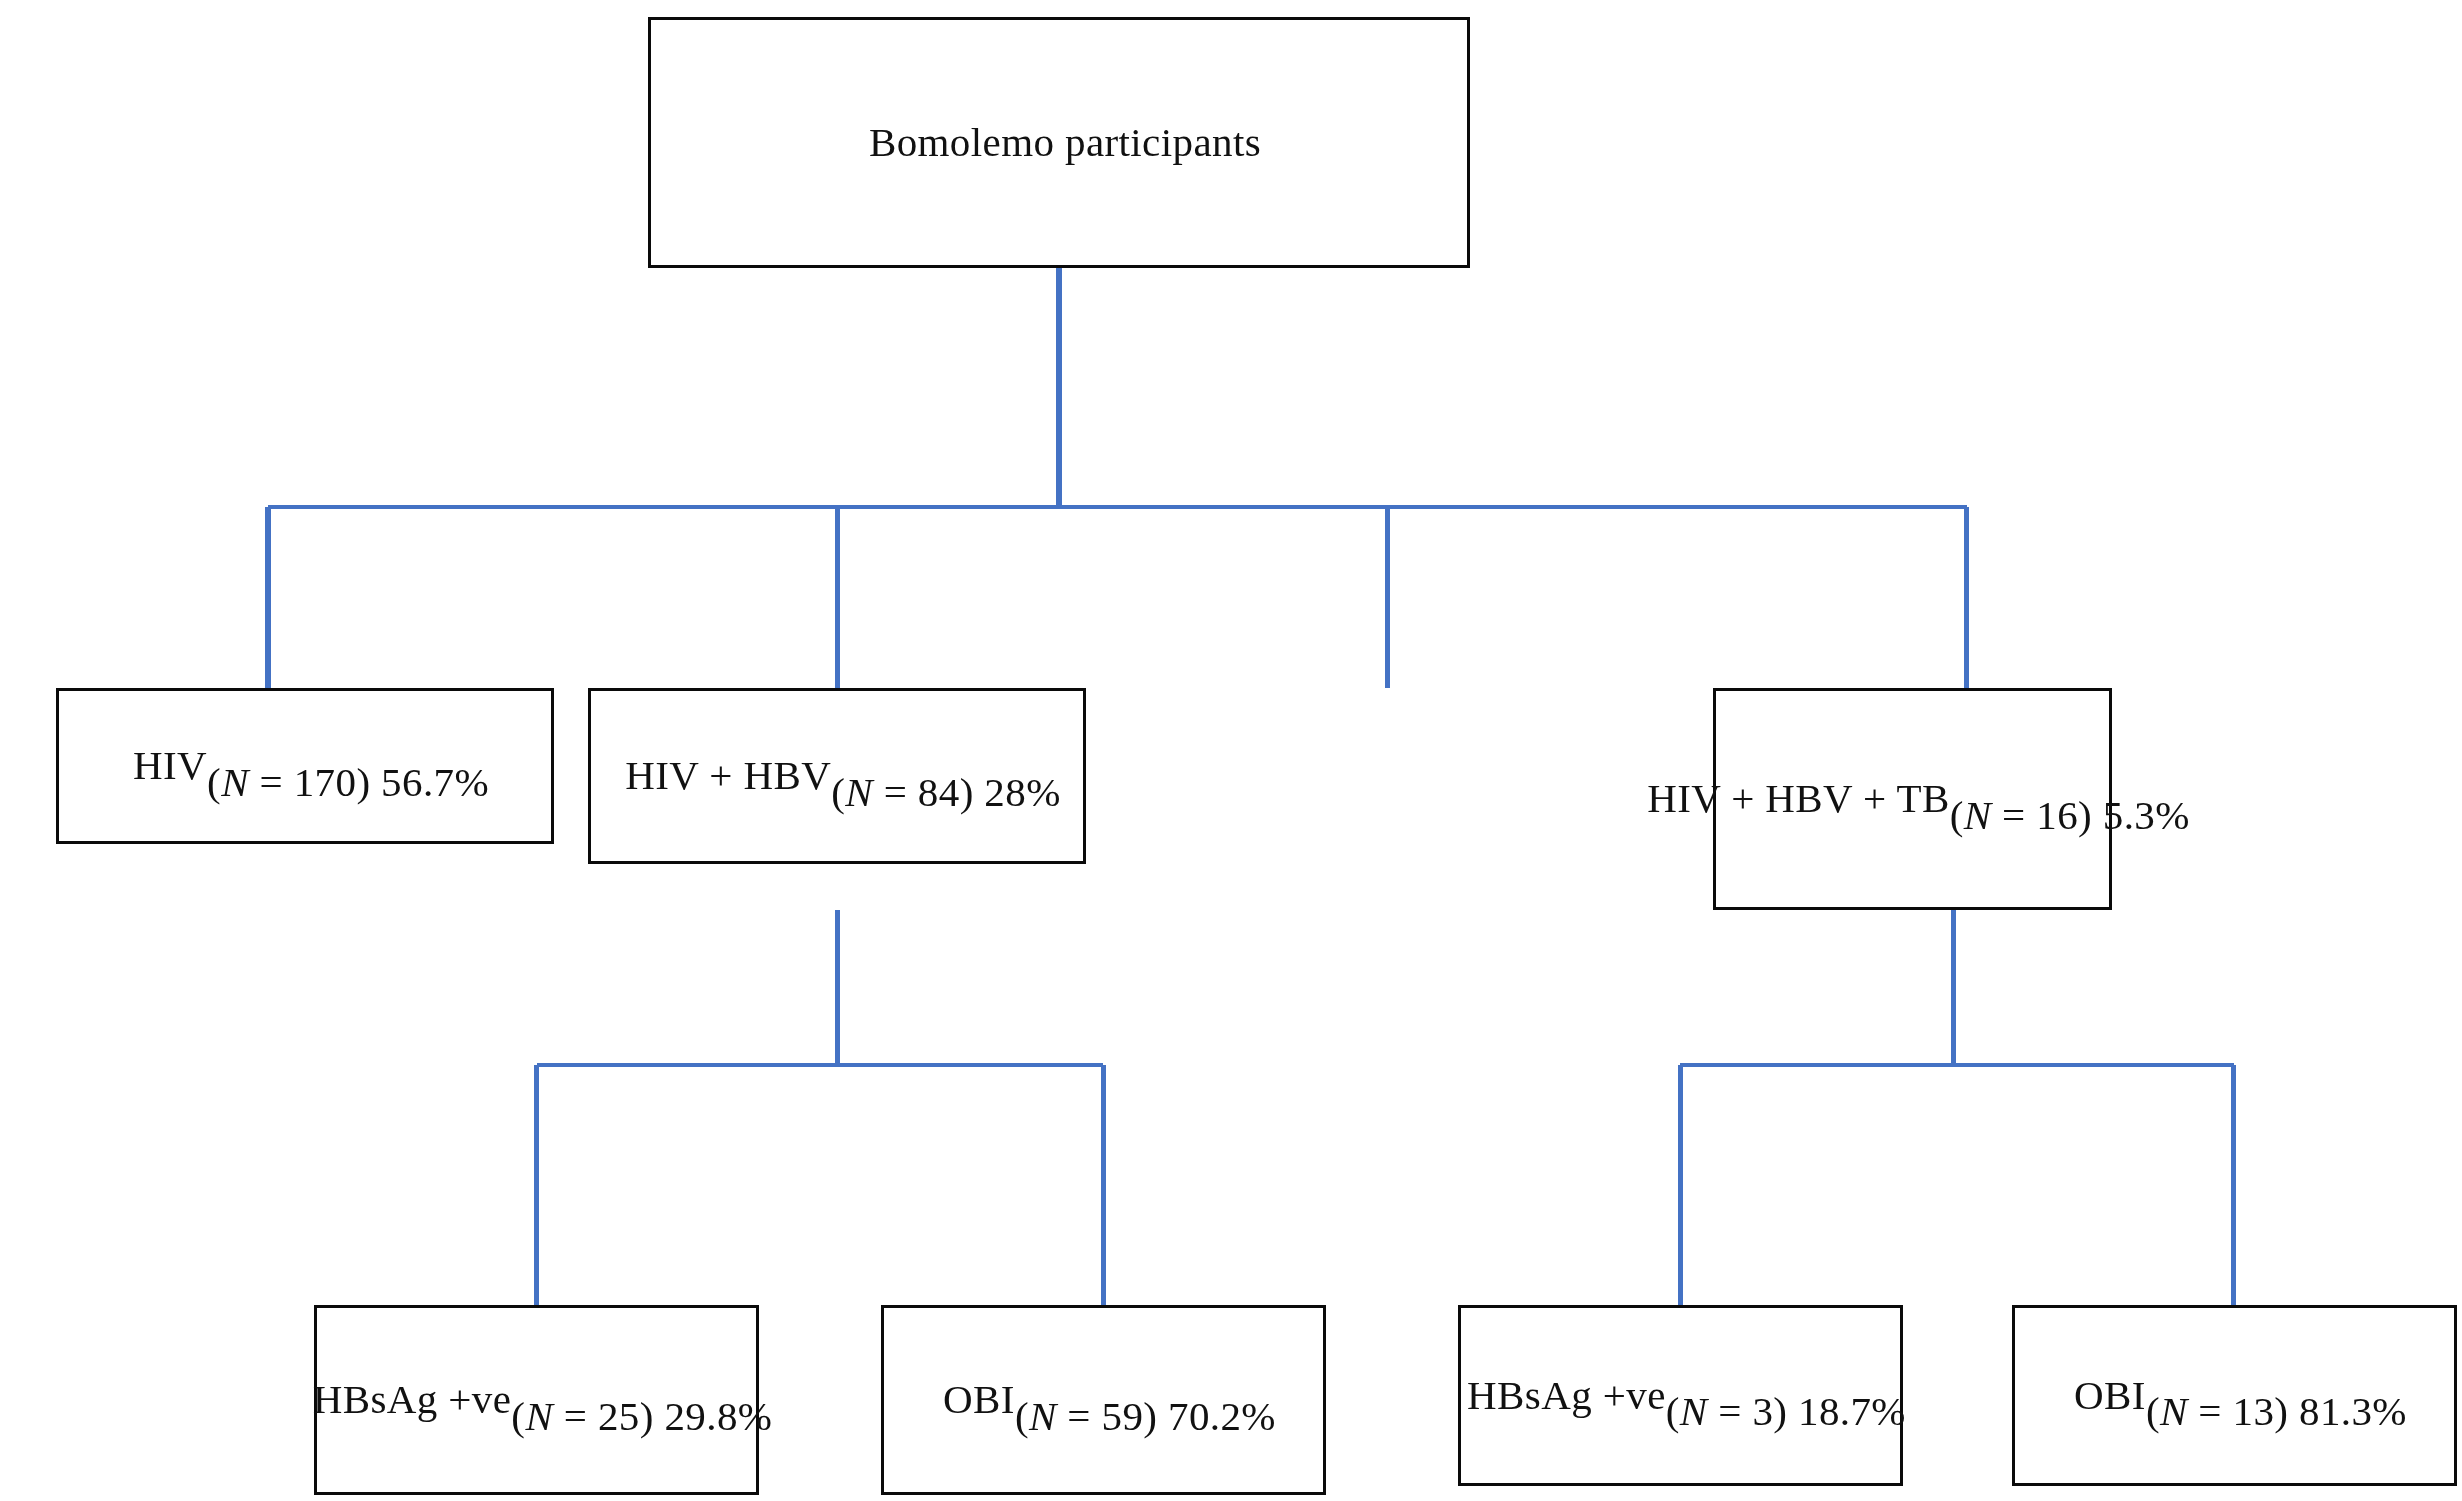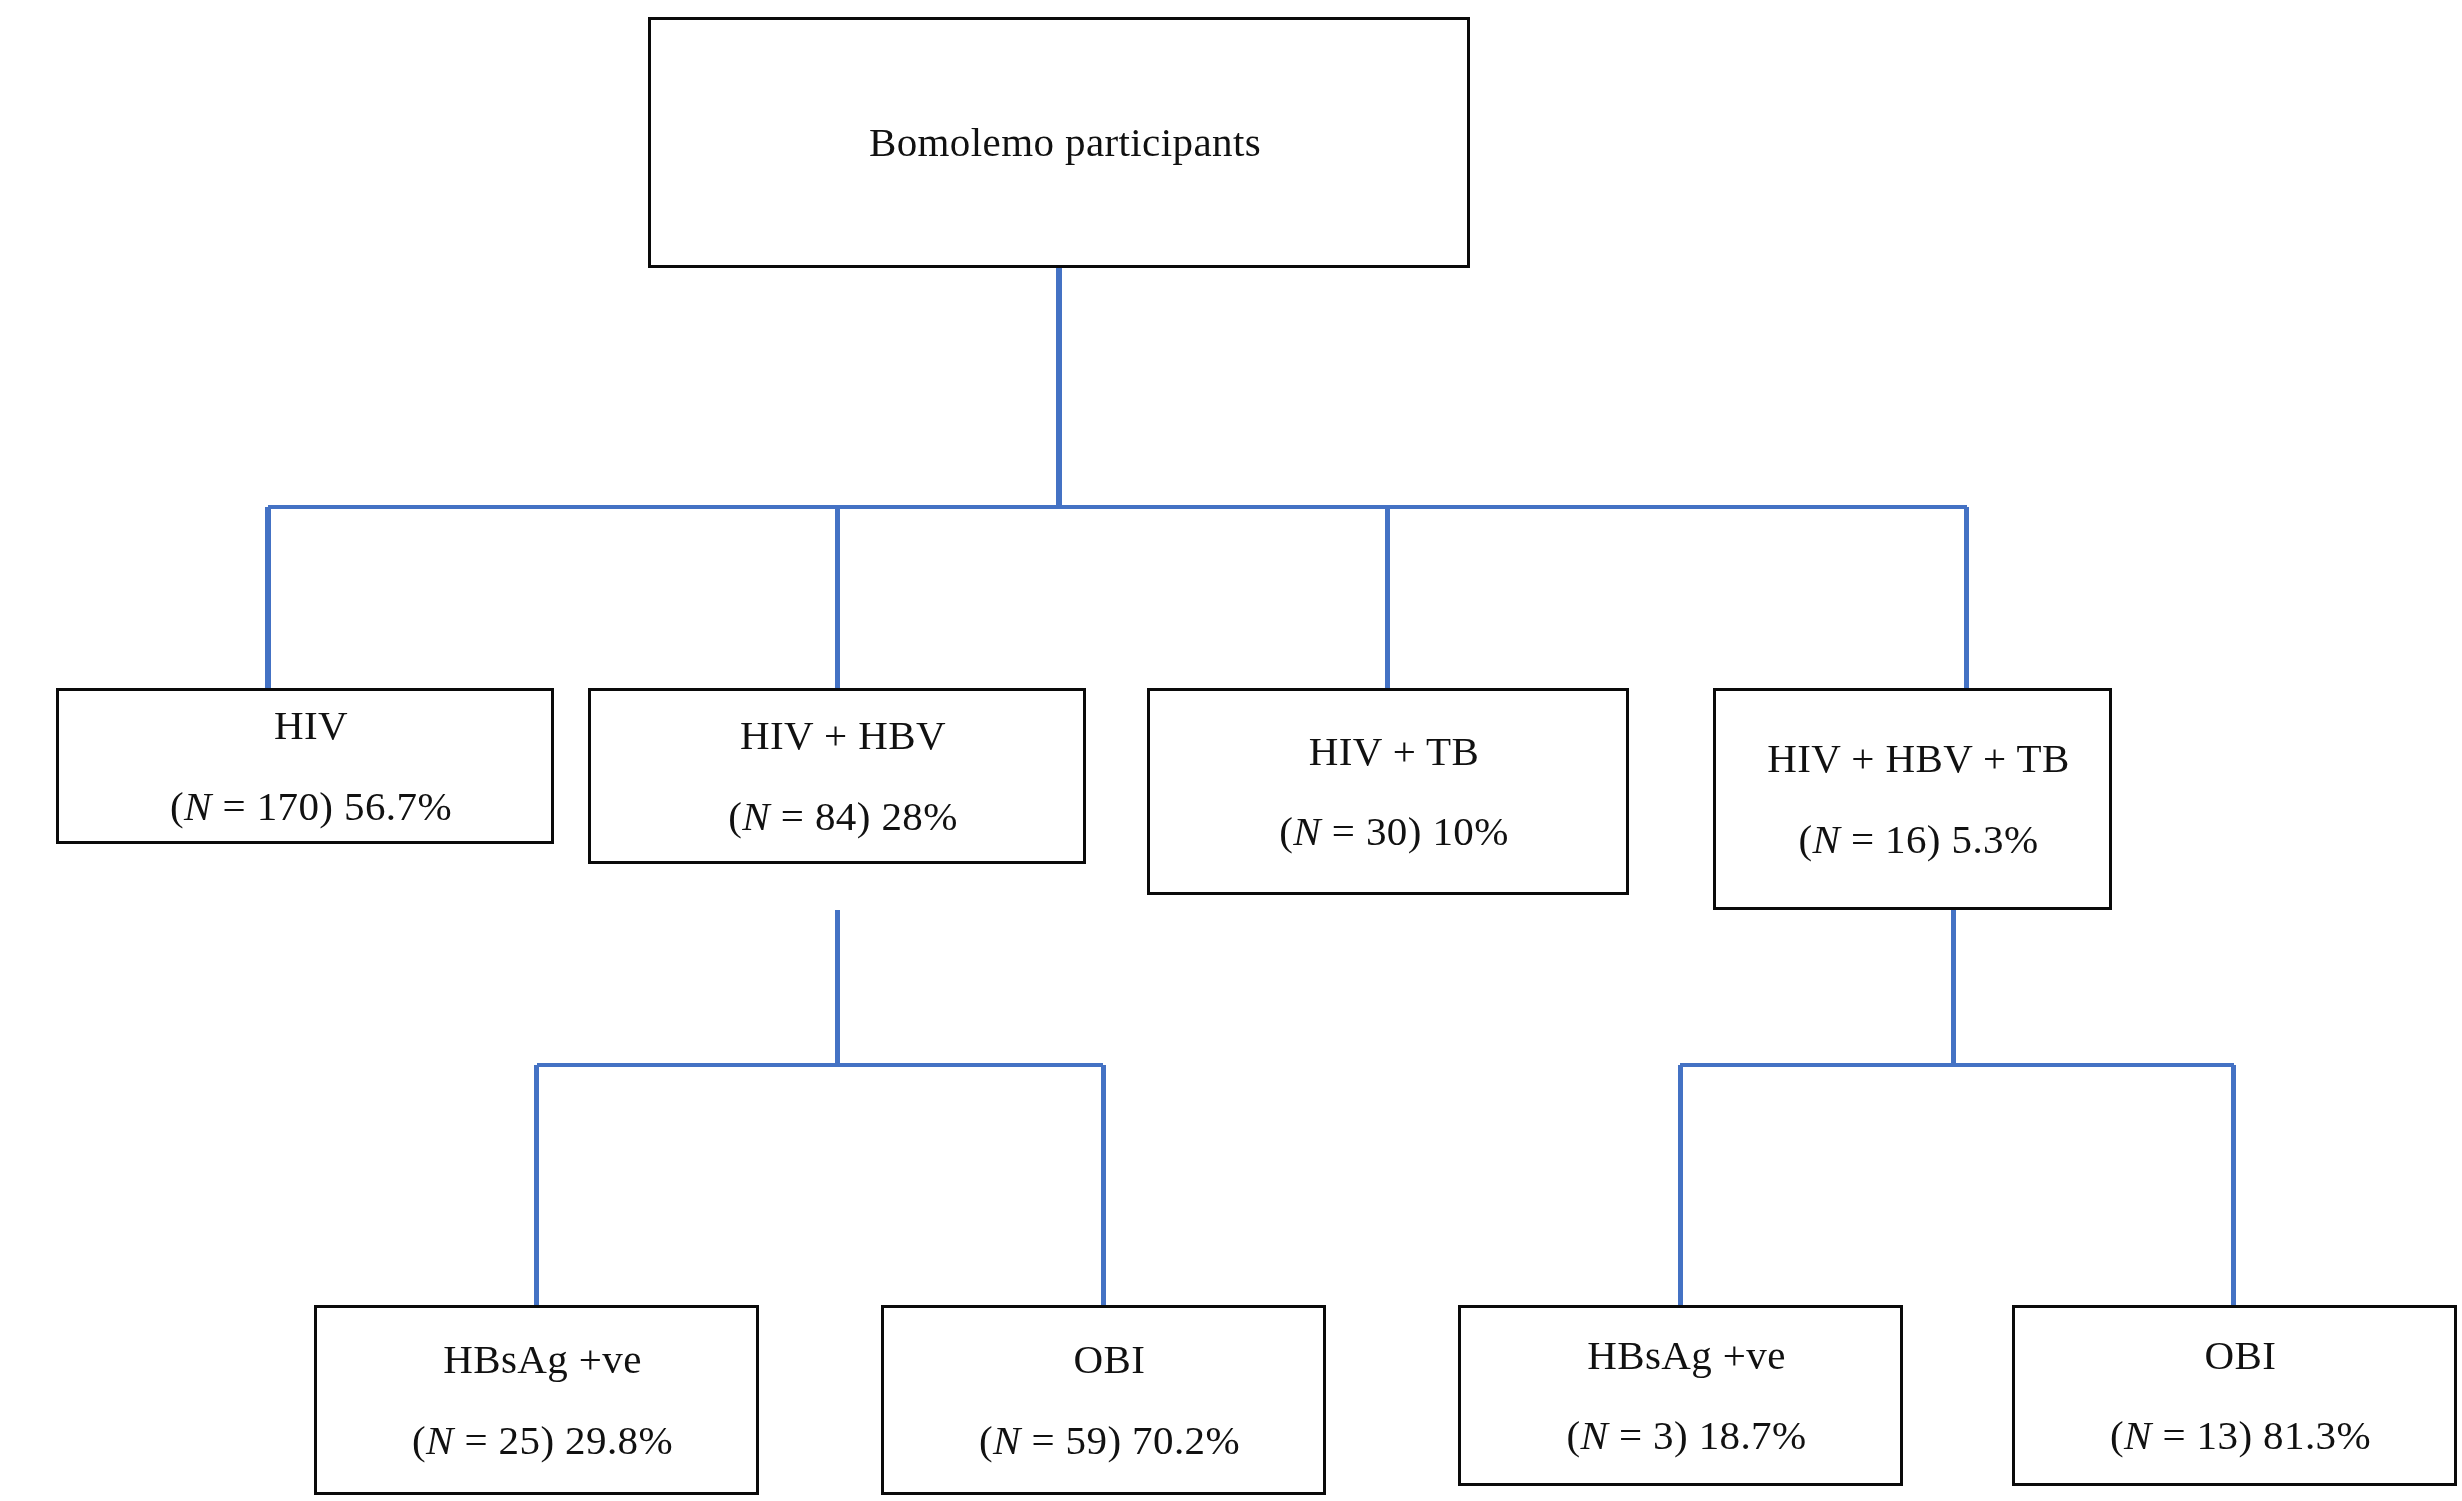--- a/index.html
+++ b/index.html
@@ -29,21 +29,21 @@
     pointer-events: none;
   }
 
   
   .node {
     position: absolute;
     box-sizing: border-box;
     background: #ffffff;
     border: 3.6px solid #0a0a0a;
     display: flex;
-    flex-direction: column;
+    flex-direction: row;
     align-items: center;
     justify-content: center;
     text-align: center;
     color: #111111;
     z-index: 3;
     padding-left: 12px;
   }
   .node .line1 {
     font-size: 41px;
     line-height: 1.15;
@@ -105,24 +105,20 @@
   <div class="node" id="node-hiv">
     <div class="line1">HIV</div>
     <div class="line2">(<i>N</i> = 170) 56.7%</div>
   </div>
 
   <div class="node" id="node-hiv-hbv">
     <div class="line1">HIV + HBV</div>
     <div class="line2">(<i>N</i> = 84) 28%</div>
   </div>
 
-  <div class="node" id="node-hiv-tb">
-    <div class="line1">HIV + TB</div>
-    <div class="line2">(<i>N</i> = 30) 10%</div>
-  </div>
 
   <div class="node" id="node-hiv-hbv-tb">
     <div class="line1">HIV + HBV + TB</div>
     <div class="line2">(<i>N</i> = 16) 5.3%</div>
   </div>
 
   <div class="node" id="node-hbsag-1">
     <div class="line1">HBsAg +ve</div>
     <div class="line2">(<i>N</i> = 25) 29.8%</div>
   </div>

